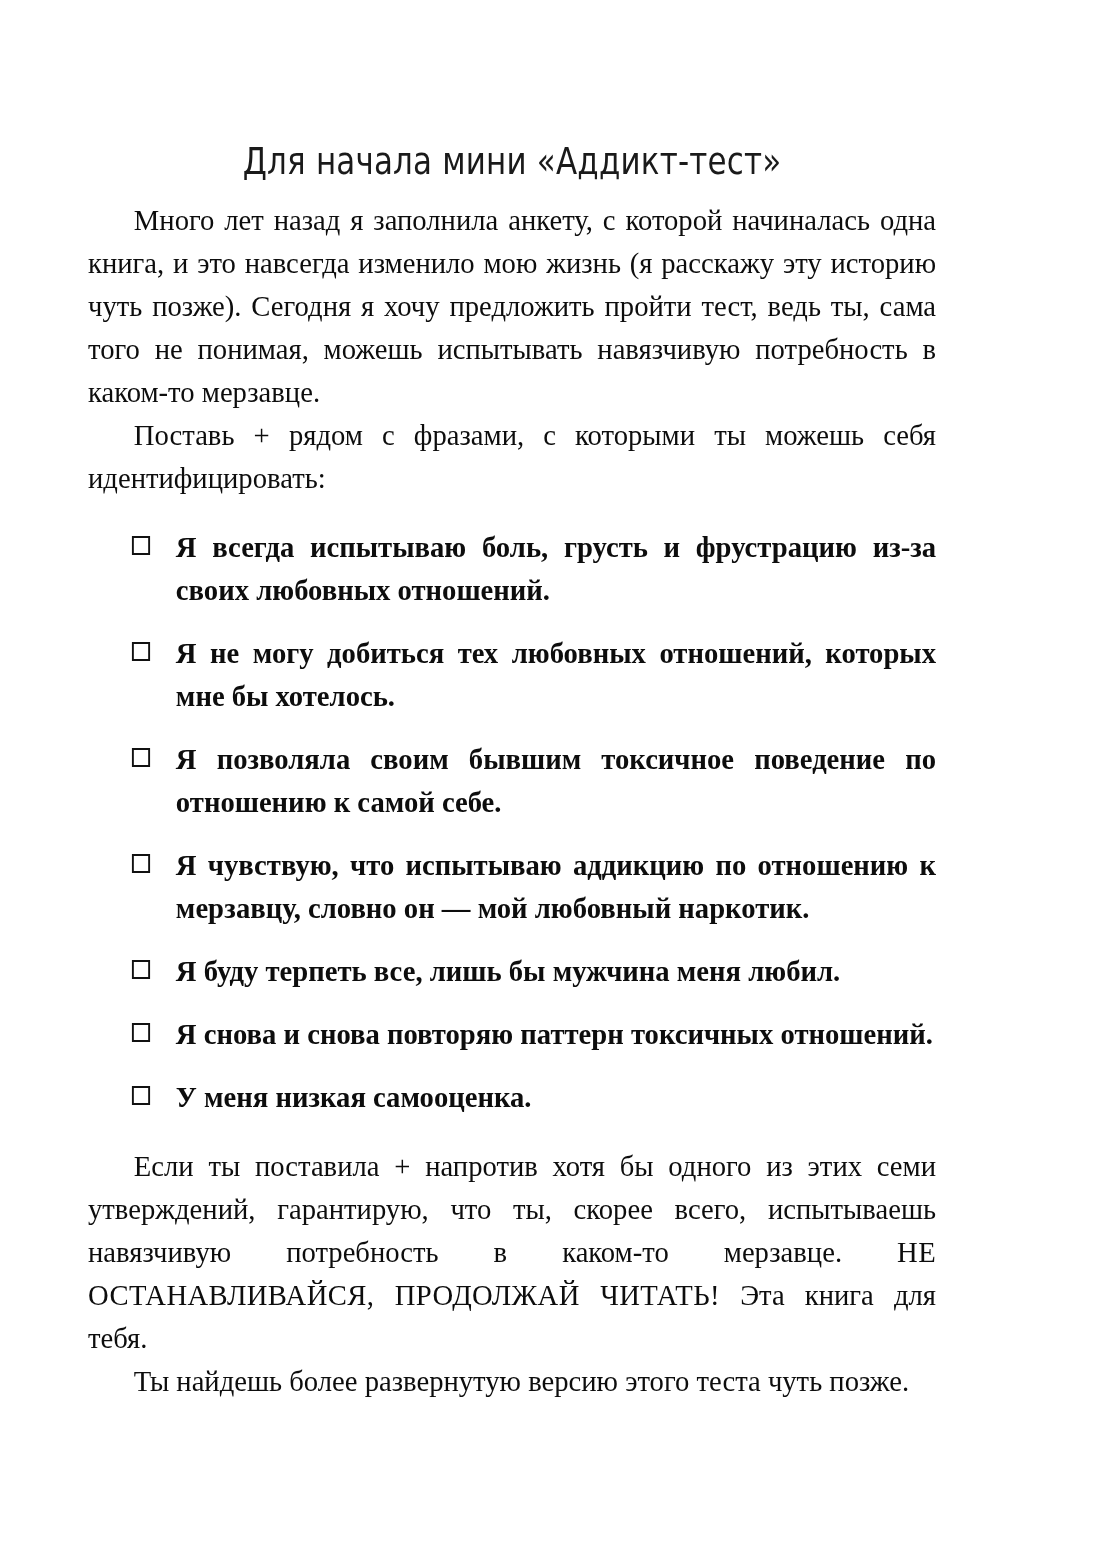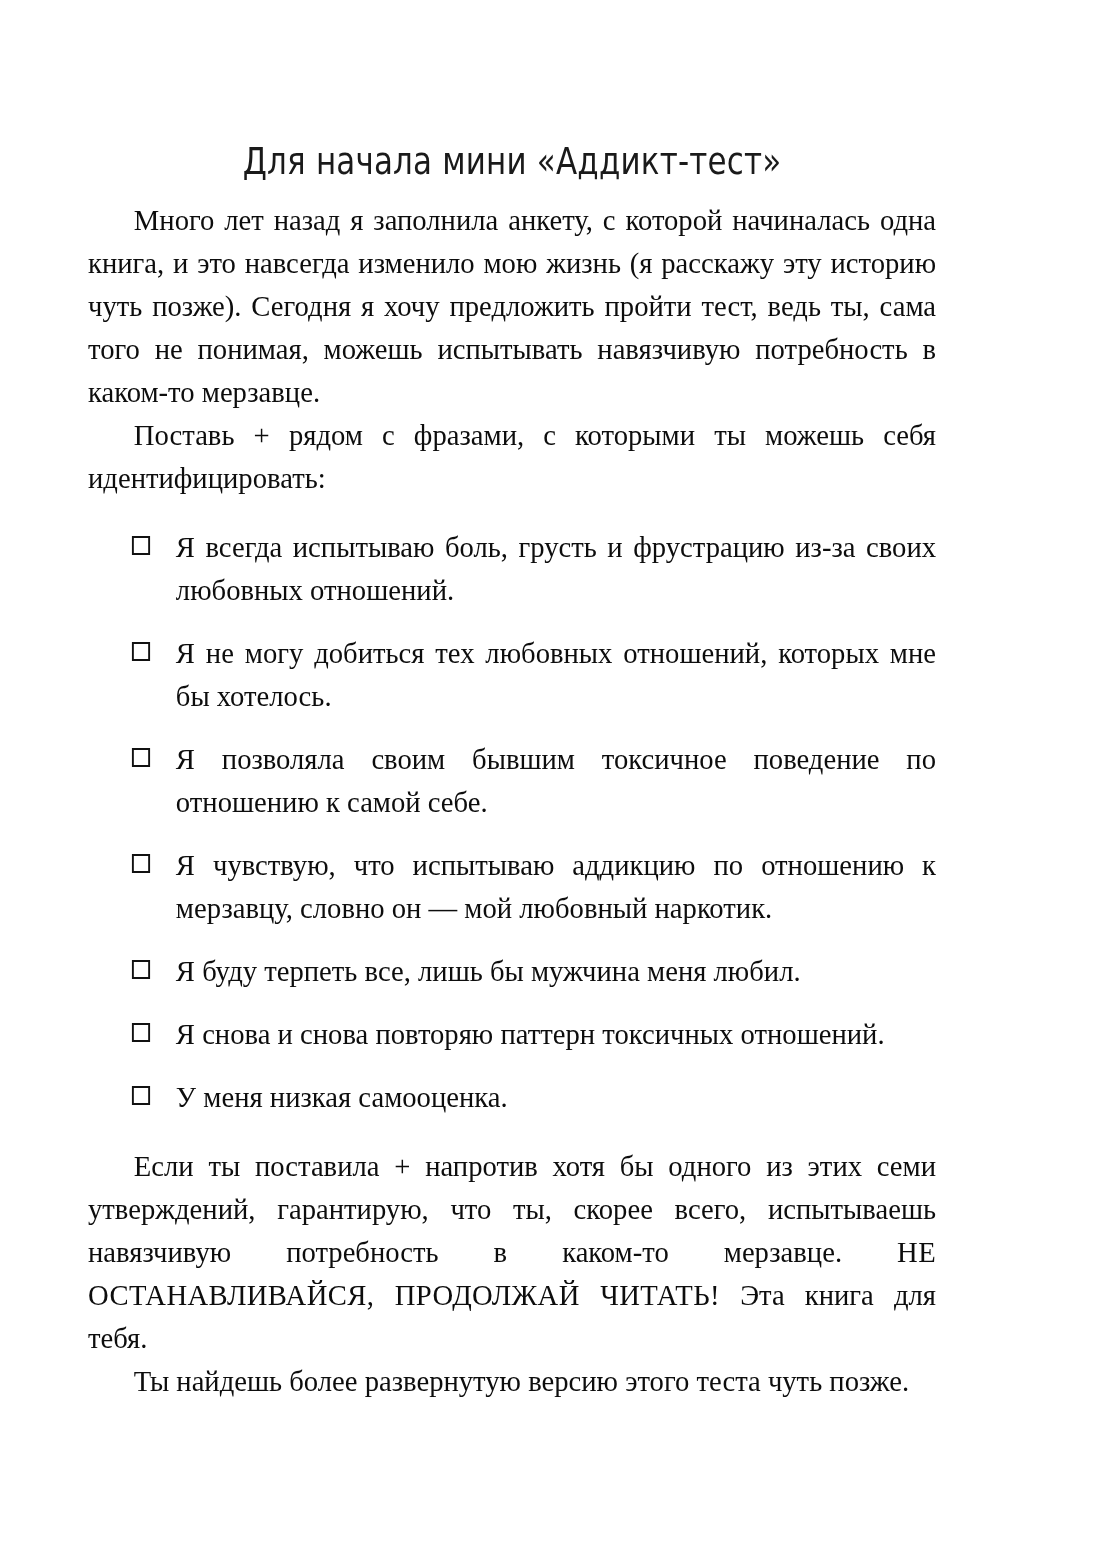--- a/index.html
+++ b/index.html
@@ -64,20 +64,21 @@
   .emphasis-caps {
     text-transform: uppercase;
     letter-spacing: 0.4px;
   }
 
   
   .checklist {
     list-style: none;
     margin: 26px 15px 26px 0;
     padding: 0;
+    font-weight: bold;
   }
 
   .check-item {
     position: relative;
     padding-left: 92px;
     margin-bottom: 20px;
     font-family: "Liberation Serif", "DejaVu Serif", serif;
     font-size: 30px;
     line-height: 43px;
     color: #0d0d0d;

